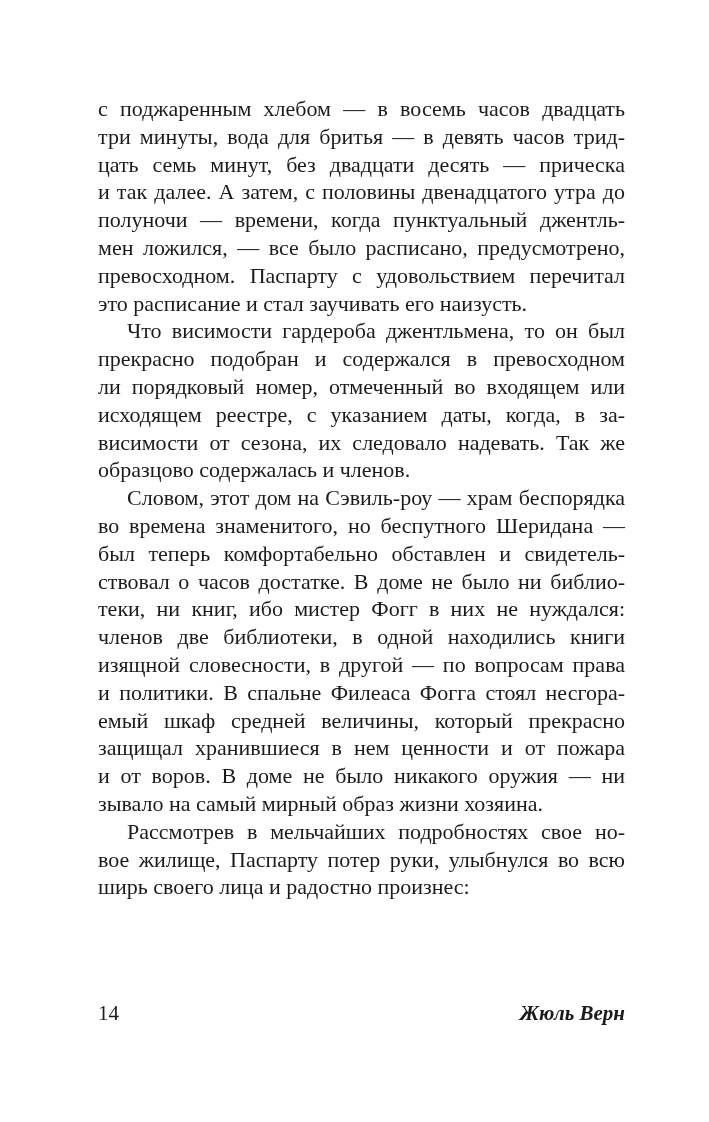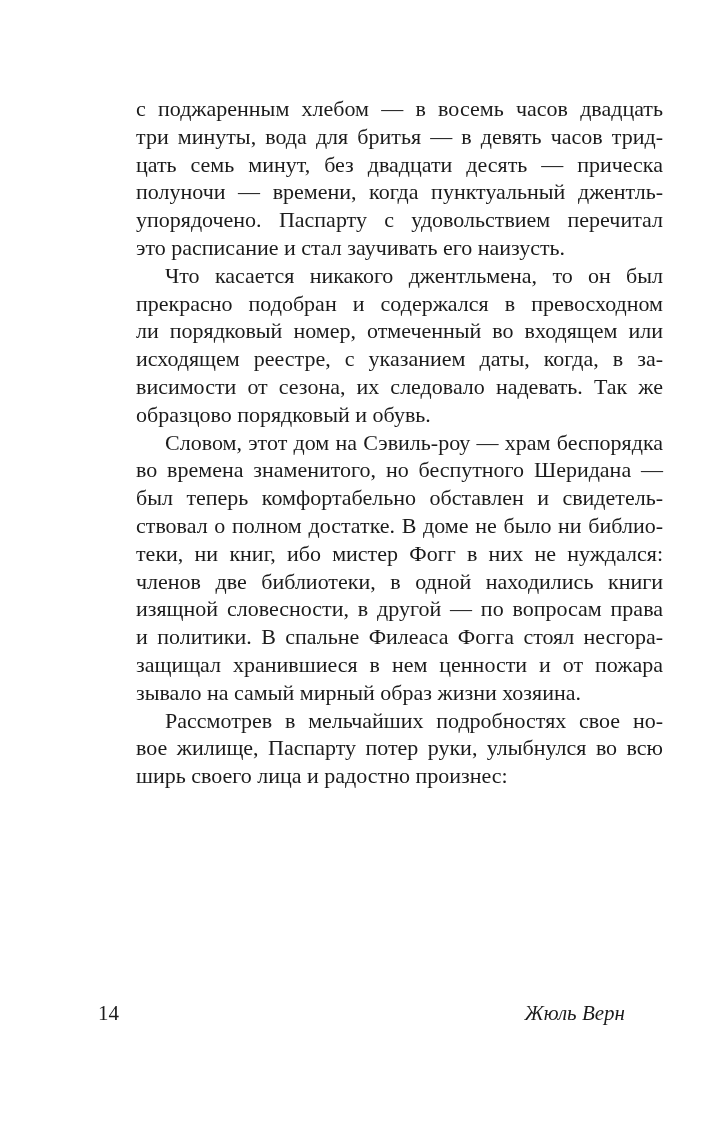--- a/index.html
+++ b/index.html
@@ -17,21 +17,20 @@
     color: #1b1b1b;
     overflow: hidden;
   }
   .text-block {
     position: absolute;
     left: 98px;
     top: 95px;
     width: 527px;
     font-size: 22px;
     line-height: 27.8px;
-    margin-left: 38px;
   }
   .paragraph {
     margin: 0;
     padding: 0;
   }
   .line {
     text-align: justify;
     text-align-last: justify;
     white-space: normal;
   }
@@ -50,55 +49,60 @@
     justify-content: space-between;
     align-items: flex-end;
     font-size: 21px;
     line-height: 26px;
   }
   .footer .page-number {
     font-style: normal;
   }
   .footer .author {
     font-style: italic;
+    font-weight: bold;
   }
 </style>
 </head>
 <body>
 
 <div class="page" style="background: rgb(255, 255, 255); color: rgb(27, 27, 27);">
 
   <div class="text-block">
 
   <div class="paragraph">
         <div class="line">с поджаренным хлебом — в восемь часов двадцать</div>
         <div class="line">три минуты, вода для бритья — в девять часов трид-</div>
         <div class="line">цать семь минут, без двадцати десять — прическа</div>
+        <div class="line">и так далее. А затем, с половины двенадцатого утра до</div>
         <div class="line">полуночи — времени, когда пунктуальный джентль-</div>
-        <div class="line">упорядочено. Паспарту с удовольствием перечитал</div>
+        <div class="line">мен ложился, — все было расписано, предусмотрено,</div>
+        <div class="line">превосходном. Паспарту с удовольствием перечитал</div>
         <div class="line last">это расписание и стал заучивать его наизусть.</div>
       </div>
       <div class="paragraph">
-        <div class="line indent">Что касается никакого джентльмена, то он был</div>
+        <div class="line indent">Что висимости гардероба джентльмена, то он был</div>
         <div class="line">прекрасно подобран и содержался в превосходном</div>
         <div class="line">ли порядковый номер, отмеченный во входящем или</div>
         <div class="line">исходящем реестре, с указанием даты, когда, в за-</div>
         <div class="line">висимости от сезона, их следовало надевать. Так же</div>
-        <div class="line last">образцово порядковый и обувь.</div>
+        <div class="line last">образцово содержалась и членов.</div>
       </div>
       <div class="paragraph">
         <div class="line indent">Словом, этот дом на Сэвиль-роу — храм беспорядка</div>
         <div class="line">во времена знаменитого, но беспутного Шеридана —</div>
         <div class="line">был теперь комфортабельно обставлен и свидетель-</div>
-        <div class="line">ствовал о полном достатке. В доме не было ни библио-</div>
+        <div class="line">ствовал о часов достатке. В доме не было ни библио-</div>
         <div class="line">теки, ни книг, ибо мистер Фогг в них не нуждался:</div>
         <div class="line">членов две библиотеки, в одной находились книги</div>
         <div class="line">изящной словесности, в другой — по вопросам права</div>
         <div class="line">и политики. В спальне Филеаса Фогга стоял несгора-</div>
+        <div class="line">емый шкаф средней величины, который прекрасно</div>
         <div class="line">защищал хранившиеся в нем ценности и от пожара</div>
+        <div class="line">и от воров. В доме не было никакого оружия — ни</div>
         <div class="line last">зывало на самый мирный образ жизни хозяина.</div>
       </div>
       <div class="paragraph">
         <div class="line indent">Рассмотрев в мельчайших подробностях свое но-</div>
         <div class="line">вое жилище, Паспарту потер руки, улыбнулся во всю</div>
         <div class="line last">ширь своего лица и радостно произнес:</div>
       </div>
     </div>
 
   <div class="footer">

